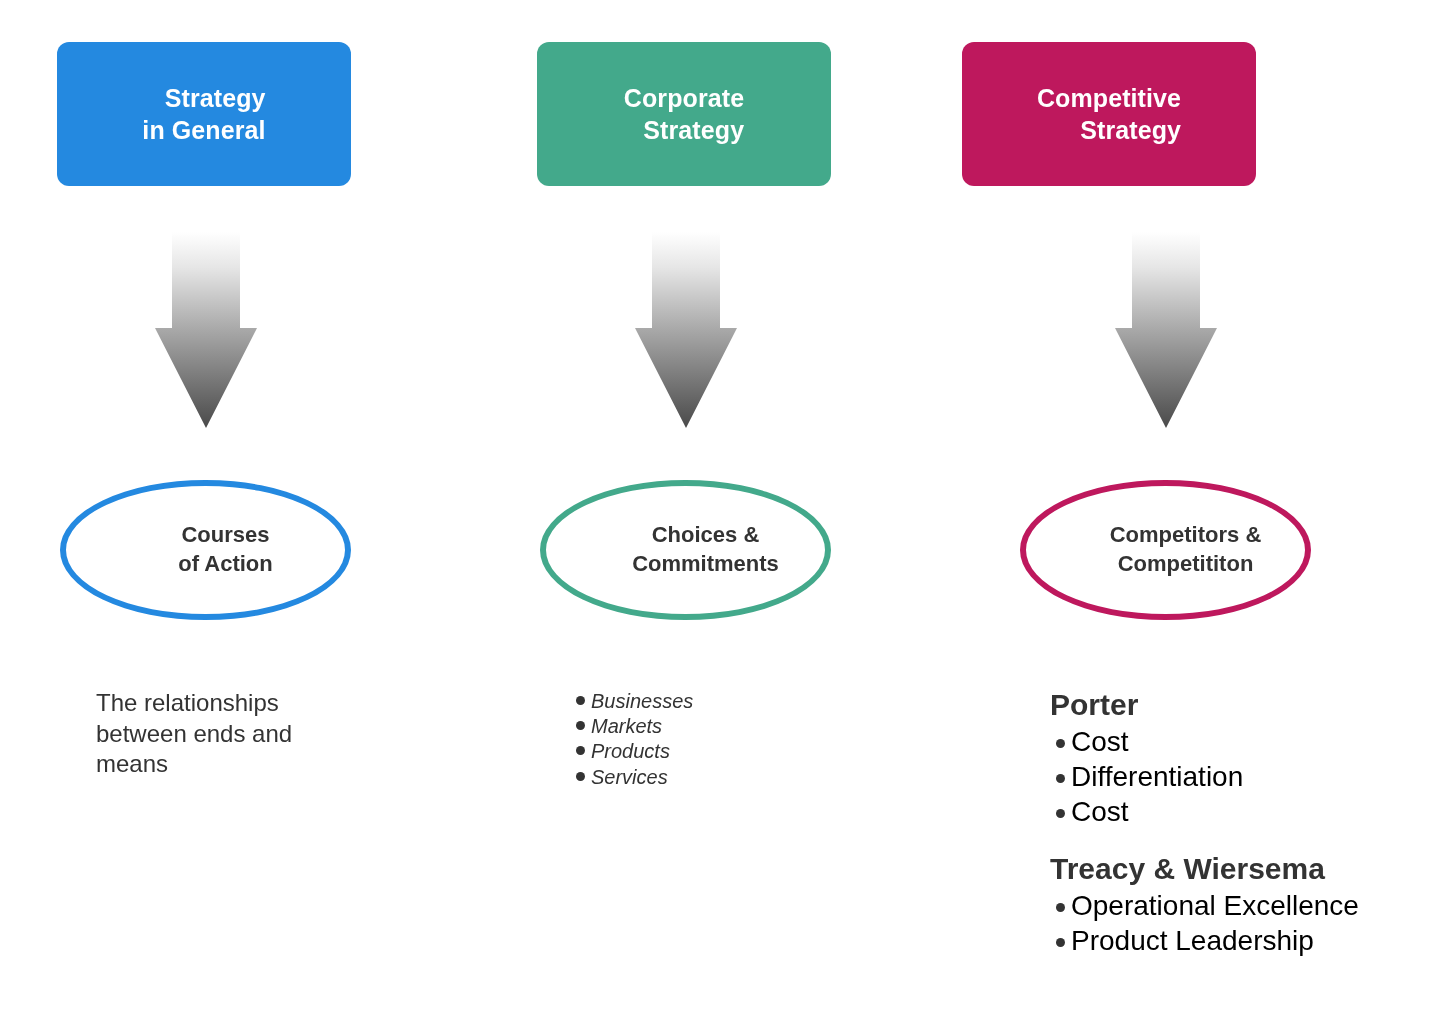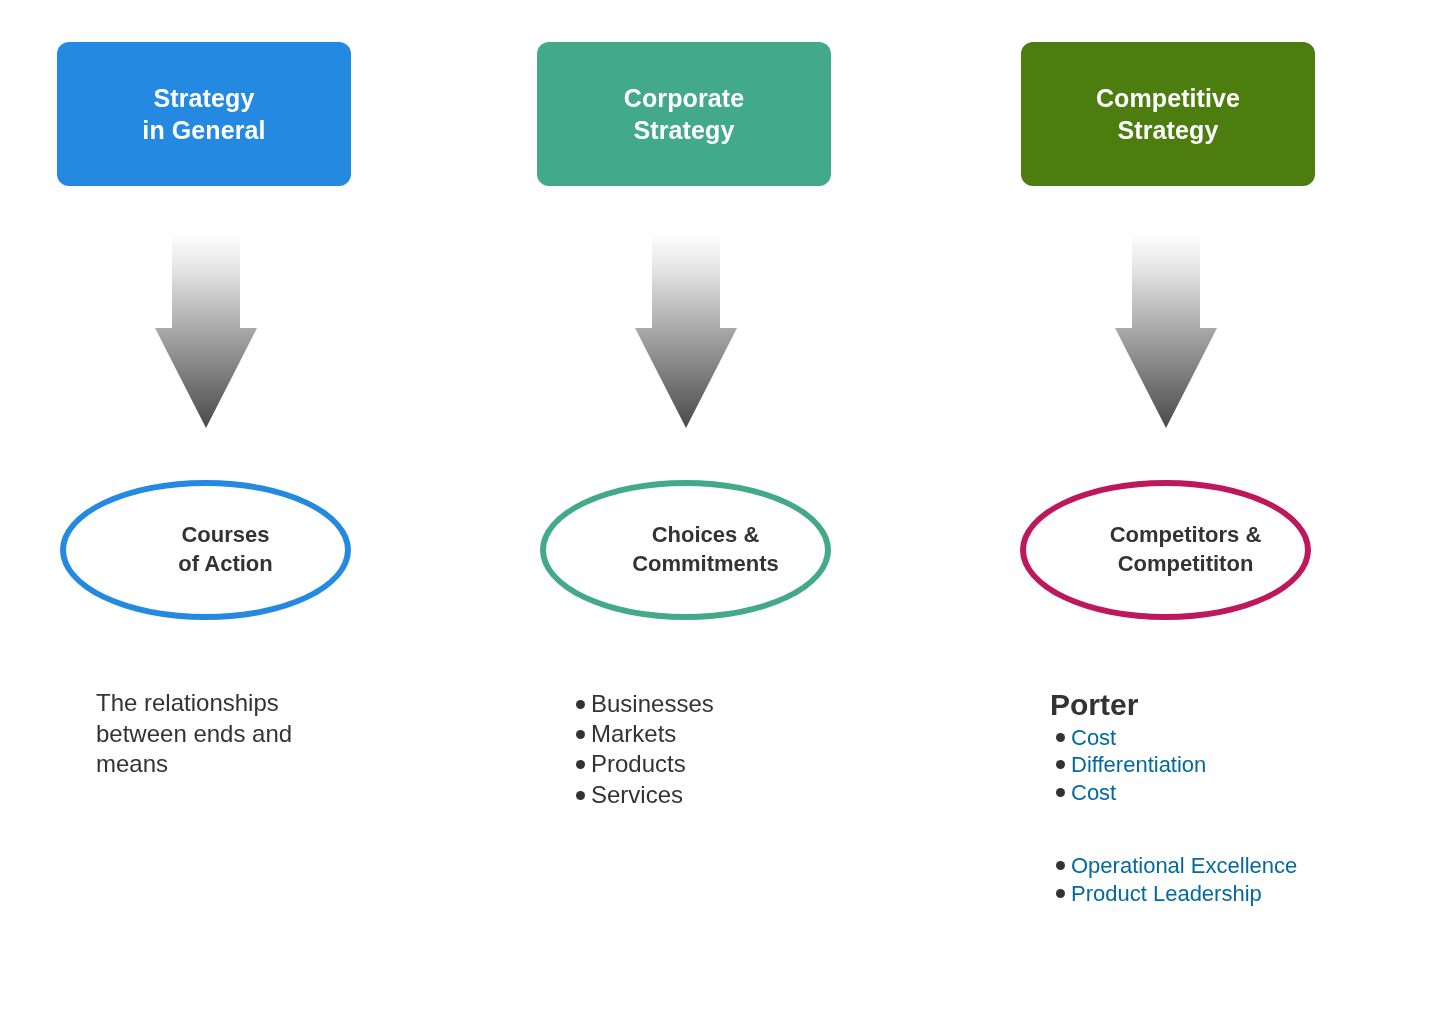--- a/index.html
+++ b/index.html
@@ -21,32 +21,32 @@
 
   
   .hdr-box {
     position: absolute;
     width: 294px;
     height: 144px;
     border-radius: 12px;
     display: flex;
     align-items: center;
     justify-content: center;
-    text-align: center;
+    text-align: right;
     color: #ffffff;
     font-size: 25px;
     font-weight: bold;
     line-height: 1.28;
     letter-spacing: 0.1px;
   }
   .hdr-box .hdr-line { display: block; }
 
   #box-col1 { left: 57px;   top: 42px; background: #2489E0; }
   #box-col2 { left: 537px;  top: 42px; background: #43A98B; }
-  #box-col3 { left: 1021px; top: 42px; background: #4d7c0f; }
+  #box-col3 { left: 962px; top: 42px; background: #be185d; }
 
   
   .arrow {
     position: absolute;
     top: 232px;
     width: 102px;
     height: 196px;
   }
   #arrow-col1 { left: 155px; }
   #arrow-col2 { left: 635px; }
@@ -84,23 +84,24 @@
   #note-col1 { left: 96px;  top: 688px; width: 260px; }
 
   .bullet-list {
     position: absolute;
     margin: 0;
     padding: 0;
     list-style: none;
     color: #333333;
   }
   .bullet-list li {
-    font-size: 24px;
+    font-size: 20px;
     line-height: 1.26;
     white-space: nowrap;
+    font-style: italic;
   }
   .bullet-list li .dot {
     display: inline-block;
     width: 9px;
     height: 9px;
     border-radius: 50%;
     background: #333333;
     margin-right: 6px;
     vertical-align: 3px;
   }
@@ -115,23 +116,23 @@
     line-height: 1.12;
     margin: 0 0 2px 0;
     white-space: nowrap;
   }
   .group-list {
     margin: 0;
     padding: 0;
     list-style: none;
   }
   .group-list li {
-    font-size: 22px;
+    font-size: 28px;
     line-height: 1.26;
-    color: #0369a1;
+    color: #000000;
     white-space: nowrap;
     padding-left: 6px;
   }
   .group-list li .dot {
     display: inline-block;
     width: 9px;
     height: 9px;
     border-radius: 50%;
     background: #333333;
     margin-right: 6px;
@@ -233,19 +234,20 @@
   <div id="group-porter">
     <div class="group-title">Porter</div>
     <ul class="group-list">
       <li><span class="dot"></span><span>Cost</span></li>
       <li><span class="dot"></span><span>Differentiation</span></li>
       <li><span class="dot"></span><span>Cost</span></li>
     </ul>
   </div>
 
   <div id="group-treacy">
+    <div class="group-title">Treacy &amp; Wiersema</div>
     <ul class="group-list">
       <li><span class="dot"></span><span>Operational Excellence</span></li>
       <li><span class="dot"></span><span>Product Leadership</span></li>
     </ul>
   </div>
 
 </div>
 
 </body></html>

